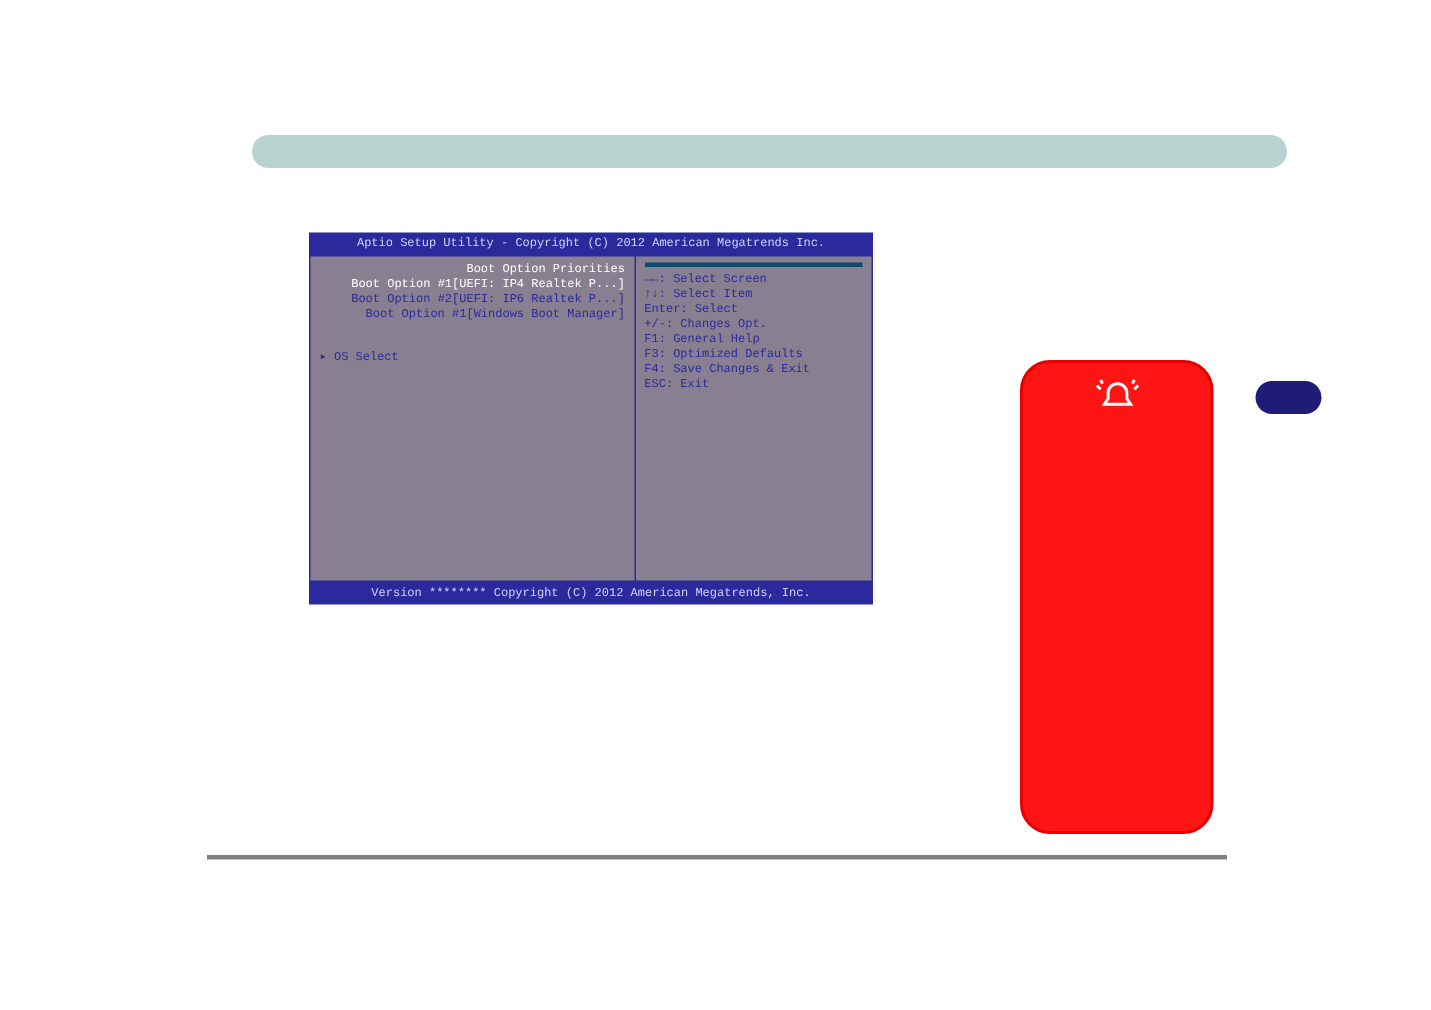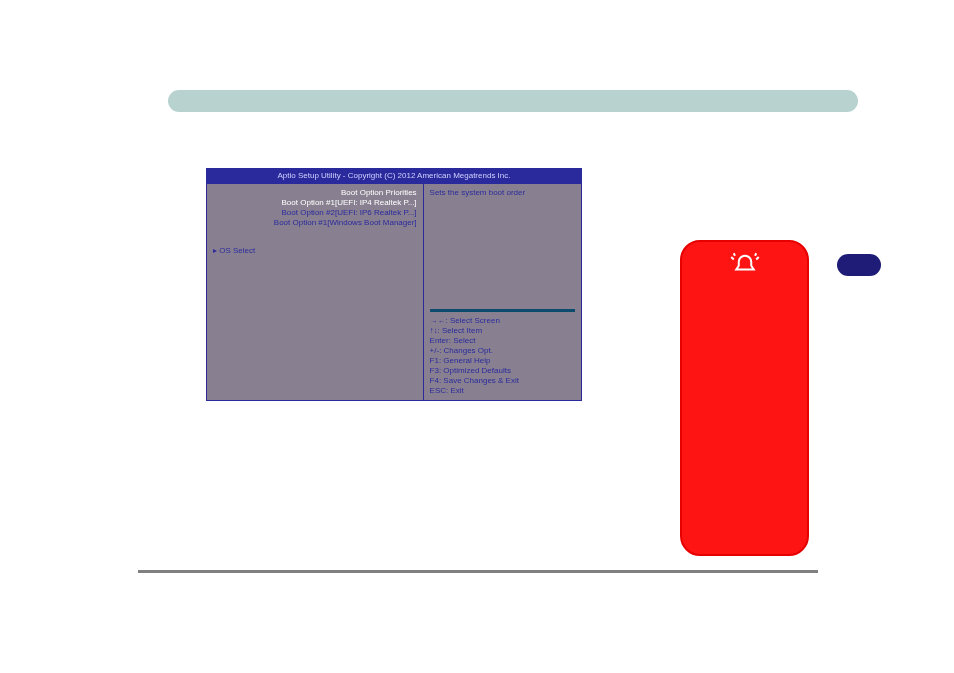--- a/index.html
+++ b/index.html
@@ -15,25 +15,25 @@
     position: absolute;
     top: 90px;
     left: 168px;
     width: 690px;
     height: 22px;
     background: #b8d3cf;
     border-radius: 12px;
   }
   .bios-window {
     position: absolute;
-    top: 168px;
+    top: 155px;
     left: 206px;
     width: 376px;
     height: 260px;
-    font-family: Liberation Sans, sans-serif;
+    font-family: Liberation Mono, monospace;
     font-size: 8px;
     color: #fff;
   }
   .bios-header {
     background: #2a2a9c;
     text-align: center;
     padding: 3px 0;
     color: #d0d0ff;
   }
   .bios-tabs {
@@ -133,35 +133,33 @@
         <span>Boot Option #2</span>
         <span>[UEFI: IP6 Realtek P...]</span>
       </div>
       <div class="row">
         <span>Boot Option #1</span>
         <span>[Windows Boot Manager]</span>
       </div>
       <div class="os-select">▸ OS Select</div>
     </div>
     <div class="bios-right">
-      <div class="bios-right-top">
-        <div>Sets the system boot order</div>
-      </div>
       <div class="bios-right-bottom">
         <div>→←: Select Screen</div>
         <div>↑↓: Select Item</div>
         <div>Enter: Select</div>
         <div>+/-: Changes Opt.</div>
         <div>F1: General Help</div>
         <div>F3: Optimized Defaults</div>
         <div>F4: Save Changes &amp; Exit</div>
         <div>ESC: Exit</div>
       </div>
     </div>
   </div>
+  <div class="bios-footer">Version ******** Copyright (C) 2012 American Megatrends, Inc.</div>
 </div>
 
 <div class="alarm-panel">
   <span class="bell-icon">
     <svg viewBox="0 0 24 24" fill="none" stroke="#fff" stroke-width="1.6">
       <path d="M12 3 a5 5 0 0 1 5 5 v3 l2 3 H5 l2-3 V8 a5 5 0 0 1 5-5z"></path>
       <path d="M3 6 l-2 -2 M21 6 l2 -2 M4 3 l-1 -2 M20 3 l1 -2"></path>
     </svg>
   </span>
 </div>

